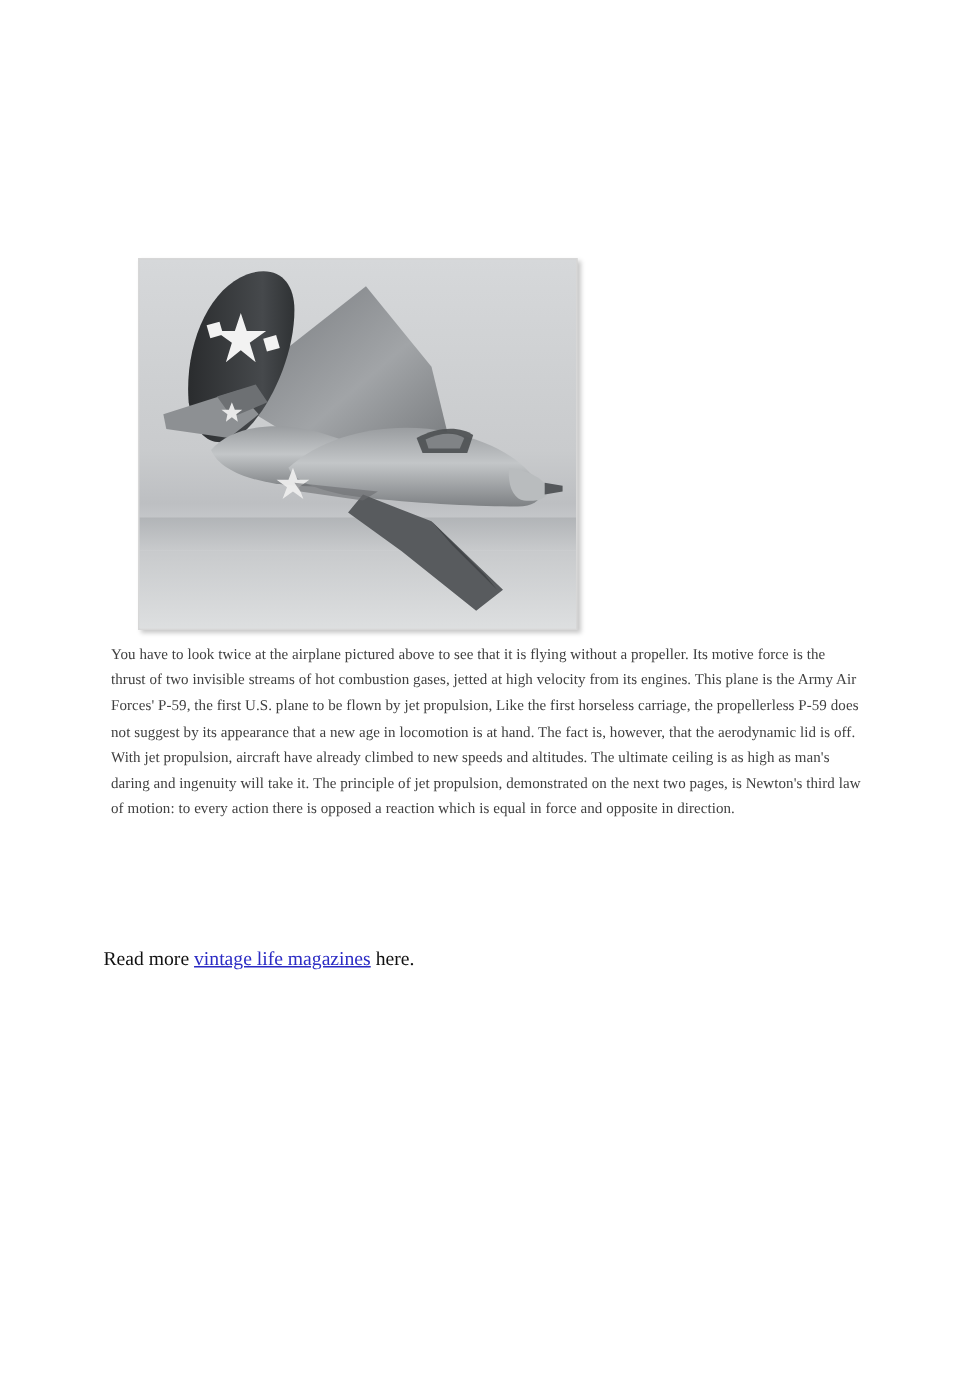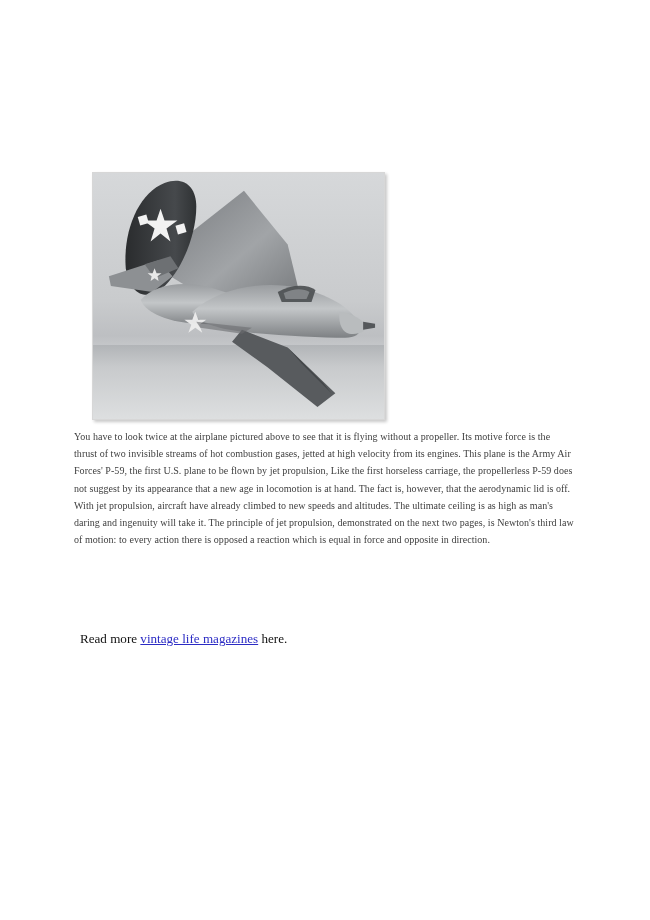--- a/index.html
+++ b/index.html
@@ -105,21 +105,21 @@
     width: 500px;
     font-size: 10px;
     line-height: 17.2px;
     text-align: left;
     color: #404040;
     letter-spacing: 0.05px;
   }
   .body-text p { margin: 0; }
   .read-more {
     position: absolute;
-    left: 80px;
+    left: 69px;
     top: 630px;
     width: 500px;
     font-size: 13.1px;
     line-height: 17.2px;
     color: #111111;
   }
   .read-more a {
     color: #2b2bc4;
     text-decoration: underline;
   }

